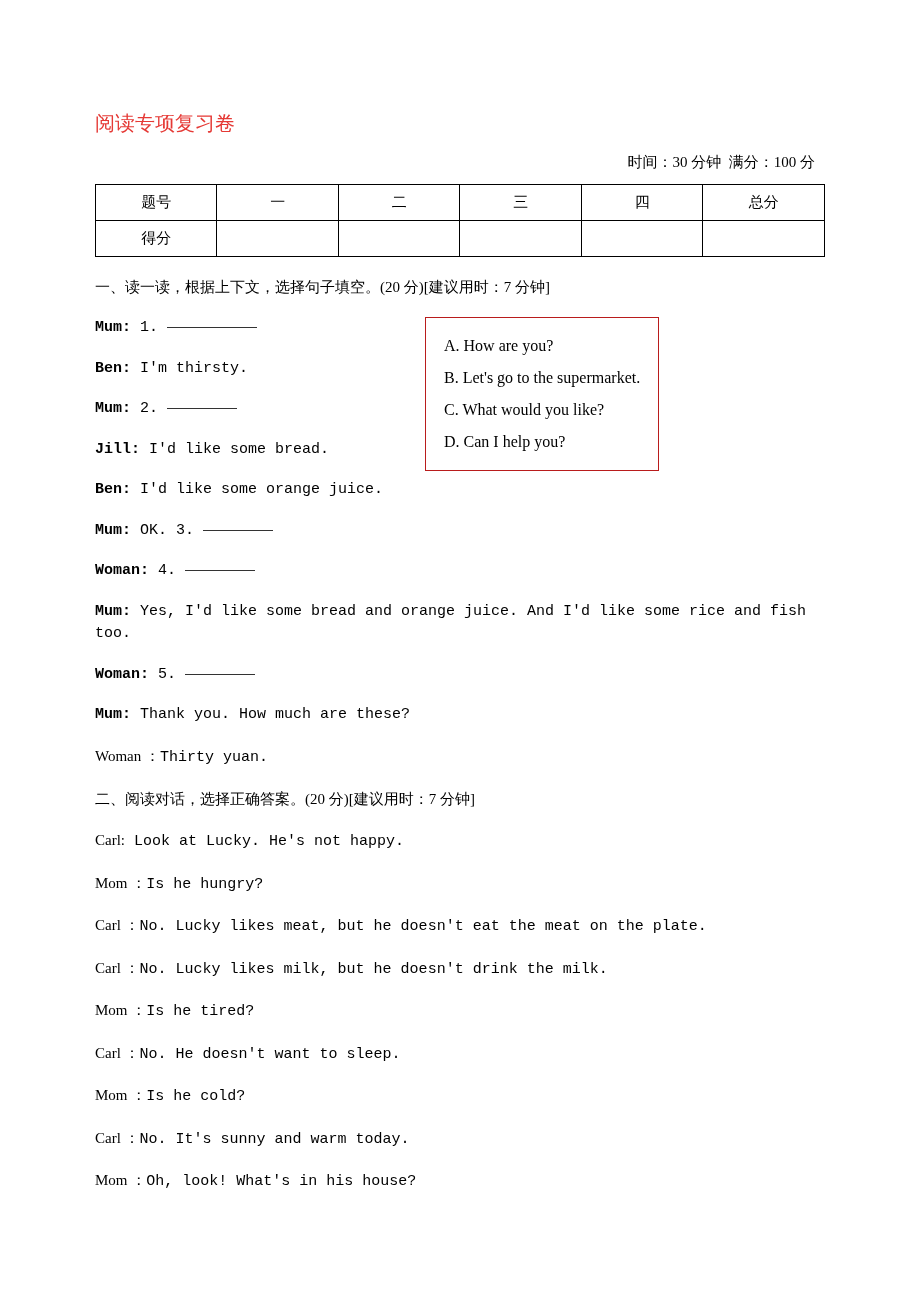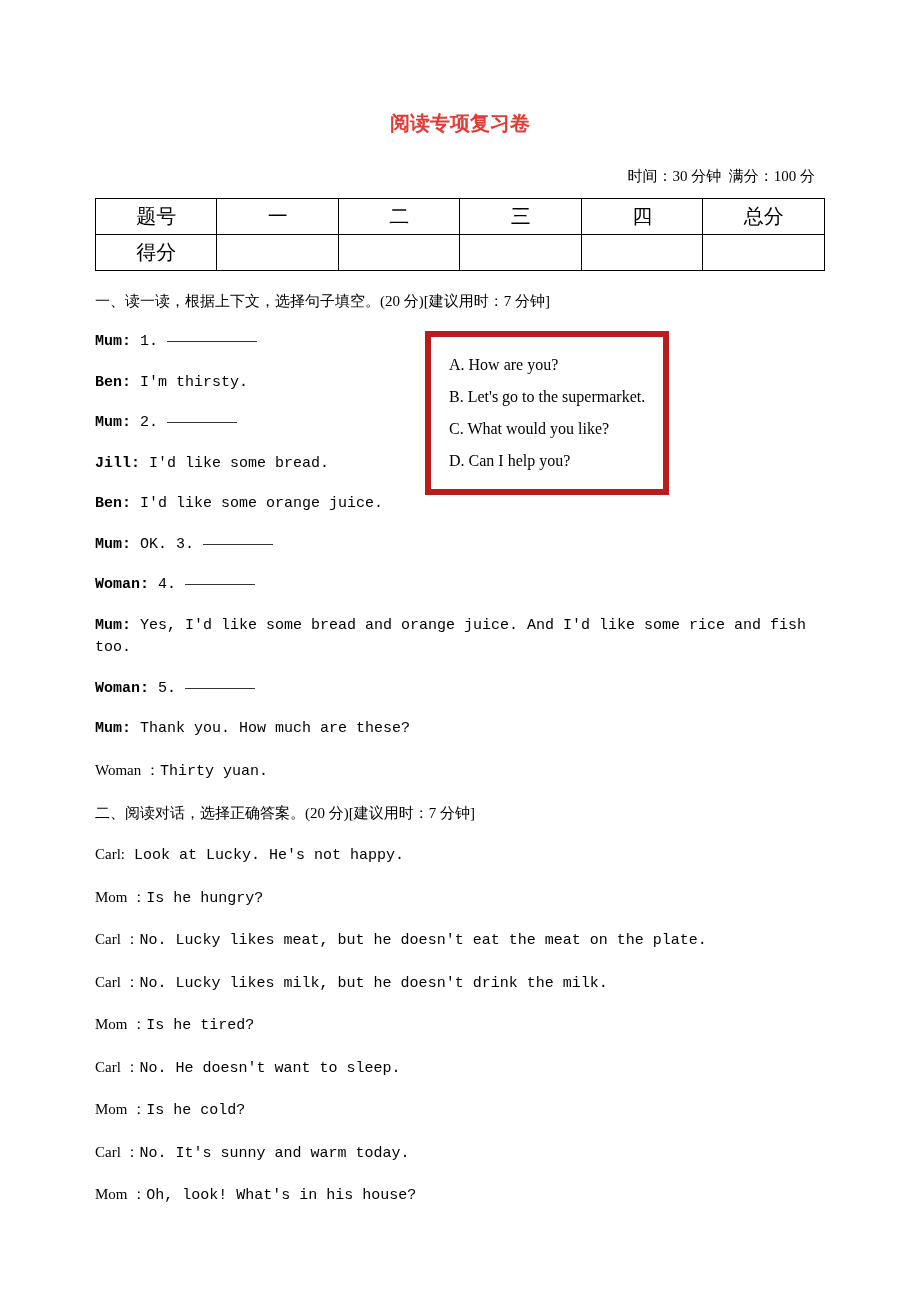--- a/index.html
+++ b/index.html
@@ -8,42 +8,41 @@
       box-sizing: border-box;
     }
     body {
       width: 920px;
       height: 1302px;
       background: #fff;
       font-family: "SimSun", serif;
       padding: 110px 95px 50px 95px;
     }
     .title {
-      text-align: center;
       color: #e53935;
-      font-weight: bold;
+      font-weight: normal;
       font-size: 20px;
-      margin-bottom: 30px;
+      margin-bottom: 16px;
     }
     .meta-line {
       text-align: right;
       font-size: 15px;
       margin-bottom: 12px;
       padding-right: 10px;
     }
     table.score {
       width: 100%;
       border-collapse: collapse;
       margin-bottom: 18px;
     }
     table.score td {
       border: 1px solid #000;
       height: 36px;
       text-align: center;
-      font-size: 20px;
+      font-size: 15px;
       width: 16.66%;
     }
     .section-heading {
       font-size: 15px;
       margin-bottom: 18px;
       line-height: 1.6;
     }
     .dialogue-wrapper {
       position: relative;
     }
@@ -64,21 +63,21 @@
       position: relative;
       top: -3px;
     }
     .dialogue-line .blank.long {
       width: 90px;
     }
     .options-box {
       position: absolute;
       top: 0px;
       left: 330px;
-      border: 6px solid #b91c1c;
+      border: 1px solid #b91c1c;
       padding: 12px 18px;
       font-family: "Times New Roman", serif;
       font-size: 16px;
       line-height: 2.0;
       background: #fff;
     }
     .options-box div {
       white-space: nowrap;
     }
     .non-mono-speaker {

